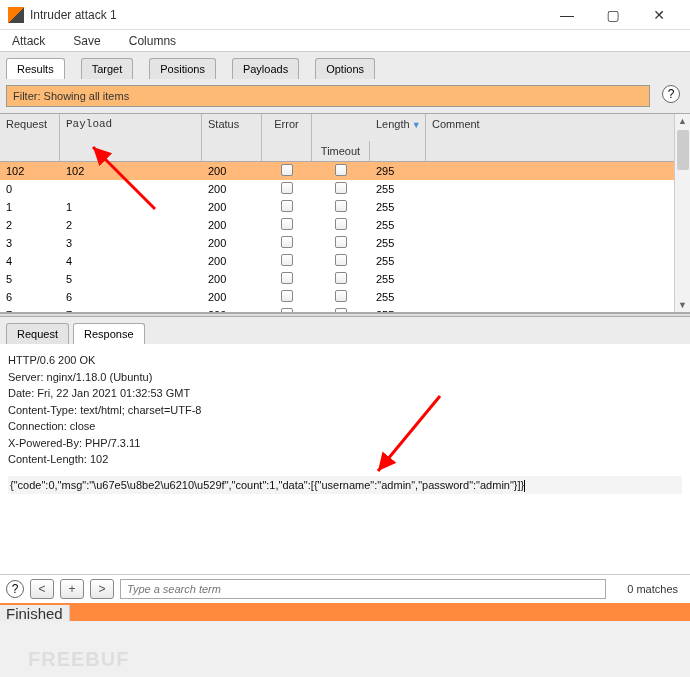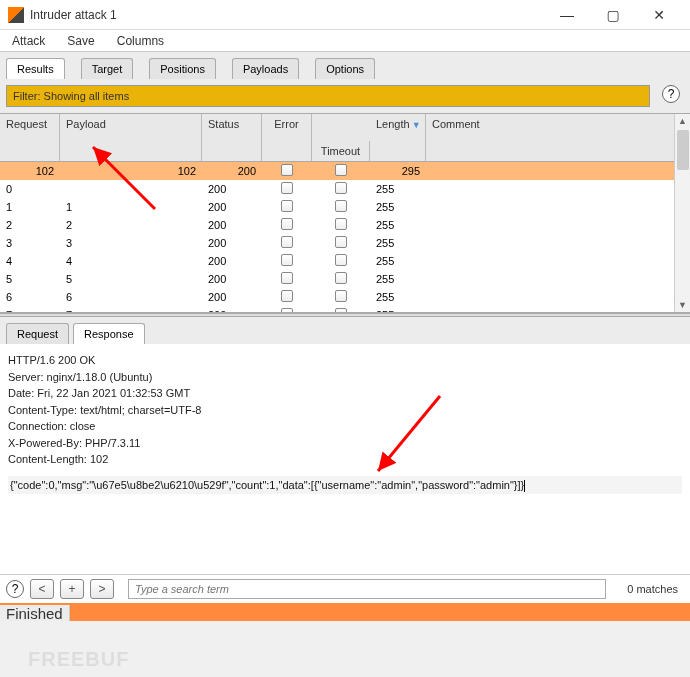--- a/index.html
+++ b/index.html
@@ -26,57 +26,57 @@
     background: linear-gradient(135deg,#ff7b00 50%,#444 50%);
     margin-right: 6px;
   }
   .title { flex: 1; color: #333; }
   .winbtn { width: 46px; text-align: center; color:#333; cursor:pointer; font-size:14px; }
   .minimize::before { content:"—"; }
   .maximize::before { content:"▢"; }
   .close::before { content:"✕"; }
   .menubar {
     height: 22px; background:#fff; display:flex; align-items:center;
-    padding: 0 6px; border-bottom:1px solid #ccc; gap: 10px;
+    padding: 0 6px; border-bottom:1px solid #ccc; gap: 16px;
   }
   .menu-item { padding: 2px 6px; cursor:pointer; color:#333; text-decoration: underline; text-decoration-color: transparent; }
   .main-tabs {
     display:flex; gap:16px; padding:6px 6px 0 6px; background:#ececec;
   }
   .tab {
     padding:4px 10px; background:#e4e4e4; border:1px solid #aaa; border-bottom:none;
     border-radius:3px 3px 0 0; cursor:pointer; font-size:11px;
   }
   .tab.active { background:#fff; }
   .filter-row { padding:6px 40px 6px 6px; background:#ececec; position:relative;}
   .filter-box {
-    background:#eab308; border:1px solid #999; padding:4px 6px; font-size:11px; color:#333;
+    background:#fdba74; border:1px solid #999; padding:4px 6px; font-size:11px; color:#333;
   }
   .help-circle {
     position:absolute; right:10px; top:6px;
     width:18px; height:18px; border:1px solid #666; border-radius:50%;
     display:flex; align-items:center; justify-content:center; font-size:12px;
     background:#fff; cursor:pointer;
   }
   .results-area { height: 200px; position: relative; background: #fff; border-top:1px solid #aaa; border-bottom:1px solid #aaa; overflow:hidden;}
   .table-header {
     display:flex; background:#e8e8e8; border-bottom:1px solid #aaa; font-size:11px;
   }
   .th { padding:4px 6px; border-right:1px solid #bbb; color:#333; cursor:pointer; }
   .th.request { width:60px; }
-  .th.payload { width:142px; }
+  .th.payload { width:142px;font-family:Liberation Mono, monospace; }
   .th.status  { width:60px; }
   .th.error   { width:50px; text-align:center;}
   .th.timeout { width:58px; text-align:center;margin-top:27px;}
   .th.length  { width:56px; }
   .th.comment { flex:1; }
   .sort-ind { color:#4a90d9; font-size:9px; margin-left:2px; }
   .tbody { overflow-y:auto; height: 178px; }
   .row { display:flex; font-size:11px; height:18px; align-items:center; }
-  .row.selected { background:#ffb97a;text-align:right; }
+  .row.selected { background:#ffb97a; }
   .cell { padding:2px 6px; }
   .cell.request { width:60px; }
   .cell.payload { width:142px; }
   .cell.status  { width:60px; }
   .cell.error   { width:50px; text-align:center;}
   .cell.timeout { width:58px; text-align:center;}
   .cell.length  { width:56px; }
   .cell.comment { flex:1; }
   .chk { display:inline-block; width:12px; height:12px; border:1px solid #888; border-radius:2px; background:linear-gradient(#fff,#eee); }
   .vscroll { position:absolute; right:0; top:0; bottom:0; width:16px; background:#f2f2f2; border-left:1px solid #ccc; display:flex; flex-direction:column; align-items:center;}
@@ -99,21 +99,21 @@
     display:flex; align-items:center; justify-content:center; font-size:12px;
     background:#fff; cursor:pointer;
   }
   .nav-btn {
     width:24px; height:20px; border:1px solid #888; border-radius:3px;
     background:linear-gradient(#fff,#e9e9e9);
     display:flex; align-items:center; justify-content:center; cursor:pointer;
     font-size:12px; color:#555;
   }
   .search-input {
-    flex:1; height:20px; border:1px solid #aaa; padding:2px 6px; font-size:11px; color:#999; font-style:italic;margin-left:8px;
+    flex:1; height:20px; border:1px solid #aaa; padding:2px 6px; font-size:11px; color:#999; font-style:italic;
   }
   .matches { font-size:11px; color:#333; padding:0 6px;margin-left:9px; }
   .statusbar {
     height:18px; background:linear-gradient(90deg,#ff8a3d 0%, #ff8a3d 100%); 
     border-top: 2px solid #ff8a3d;
     display:flex; align-items:center;
   }
   .statusbar .label{
     background:#ececec; padding:0 6px; height:100%; display:flex; align-items:center;
     font-size:15px; color:#333; border-right:1px solid #ccc;
@@ -279,21 +279,21 @@
 
 <div class="splitter"></div>
 
 <div class="detail-area">
   <div class="sub-tabs">
     <div class="tab">Request</div>
     <div class="tab active">Response</div>
   </div>
   <div class="raw-box" style="position:relative">
     <div id="raw-headers">
-        <div class="raw-line">HTTP/1.6 200 OK</div>
+        <div class="raw-line">HTTP/0.6 200 OK</div>
         <div class="raw-line">Server: nginx/1.18.0 (Ubuntu)</div>
         <div class="raw-line">Date: Fri, 22 Jan 2021 01:32:53 GMT</div>
         <div class="raw-line">Content-Type: text/html; charset=UTF-8</div>
         <div class="raw-line">Connection: close</div>
         <div class="raw-line">X-Powered-By: PHP/7.3.11</div>
         <div class="raw-line">Content-Length: 102</div>
       </div>
     <div class="raw-body"><span>{"code":0,"msg":"\u67e5\u8be2\u6210\u529f","count":1,"data":[{"username":"admin","password":"admin"}]}</span><span class="cursor"></span></div>
 
     <div class="arrow-annot" style="left:360px; top:42px;">

